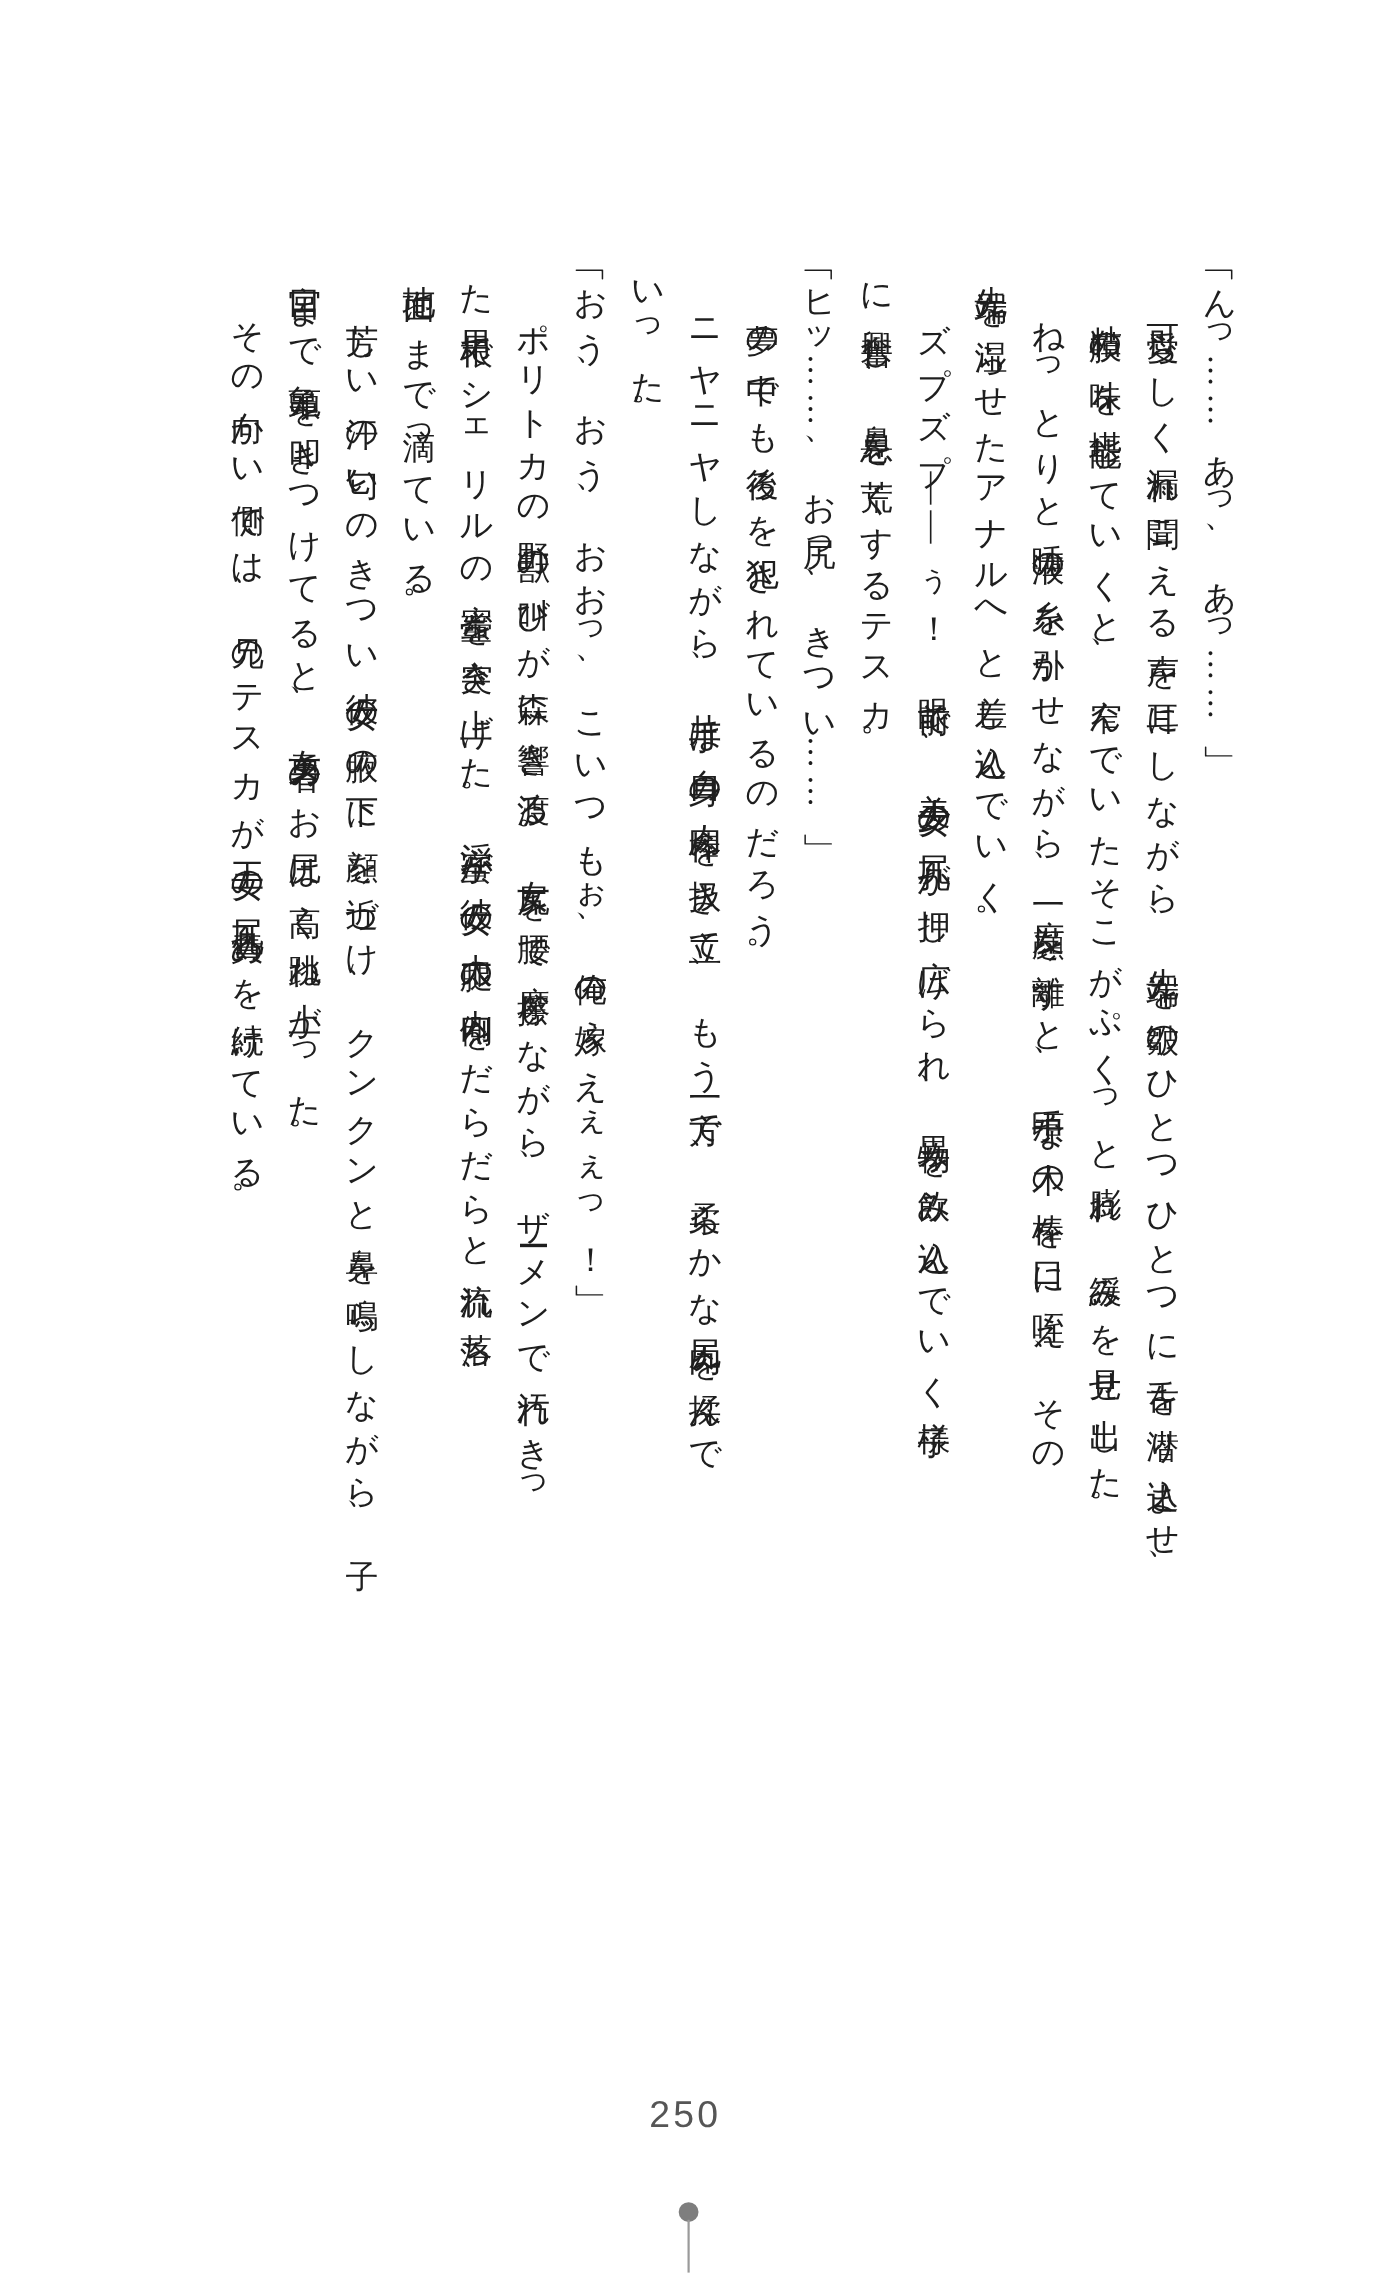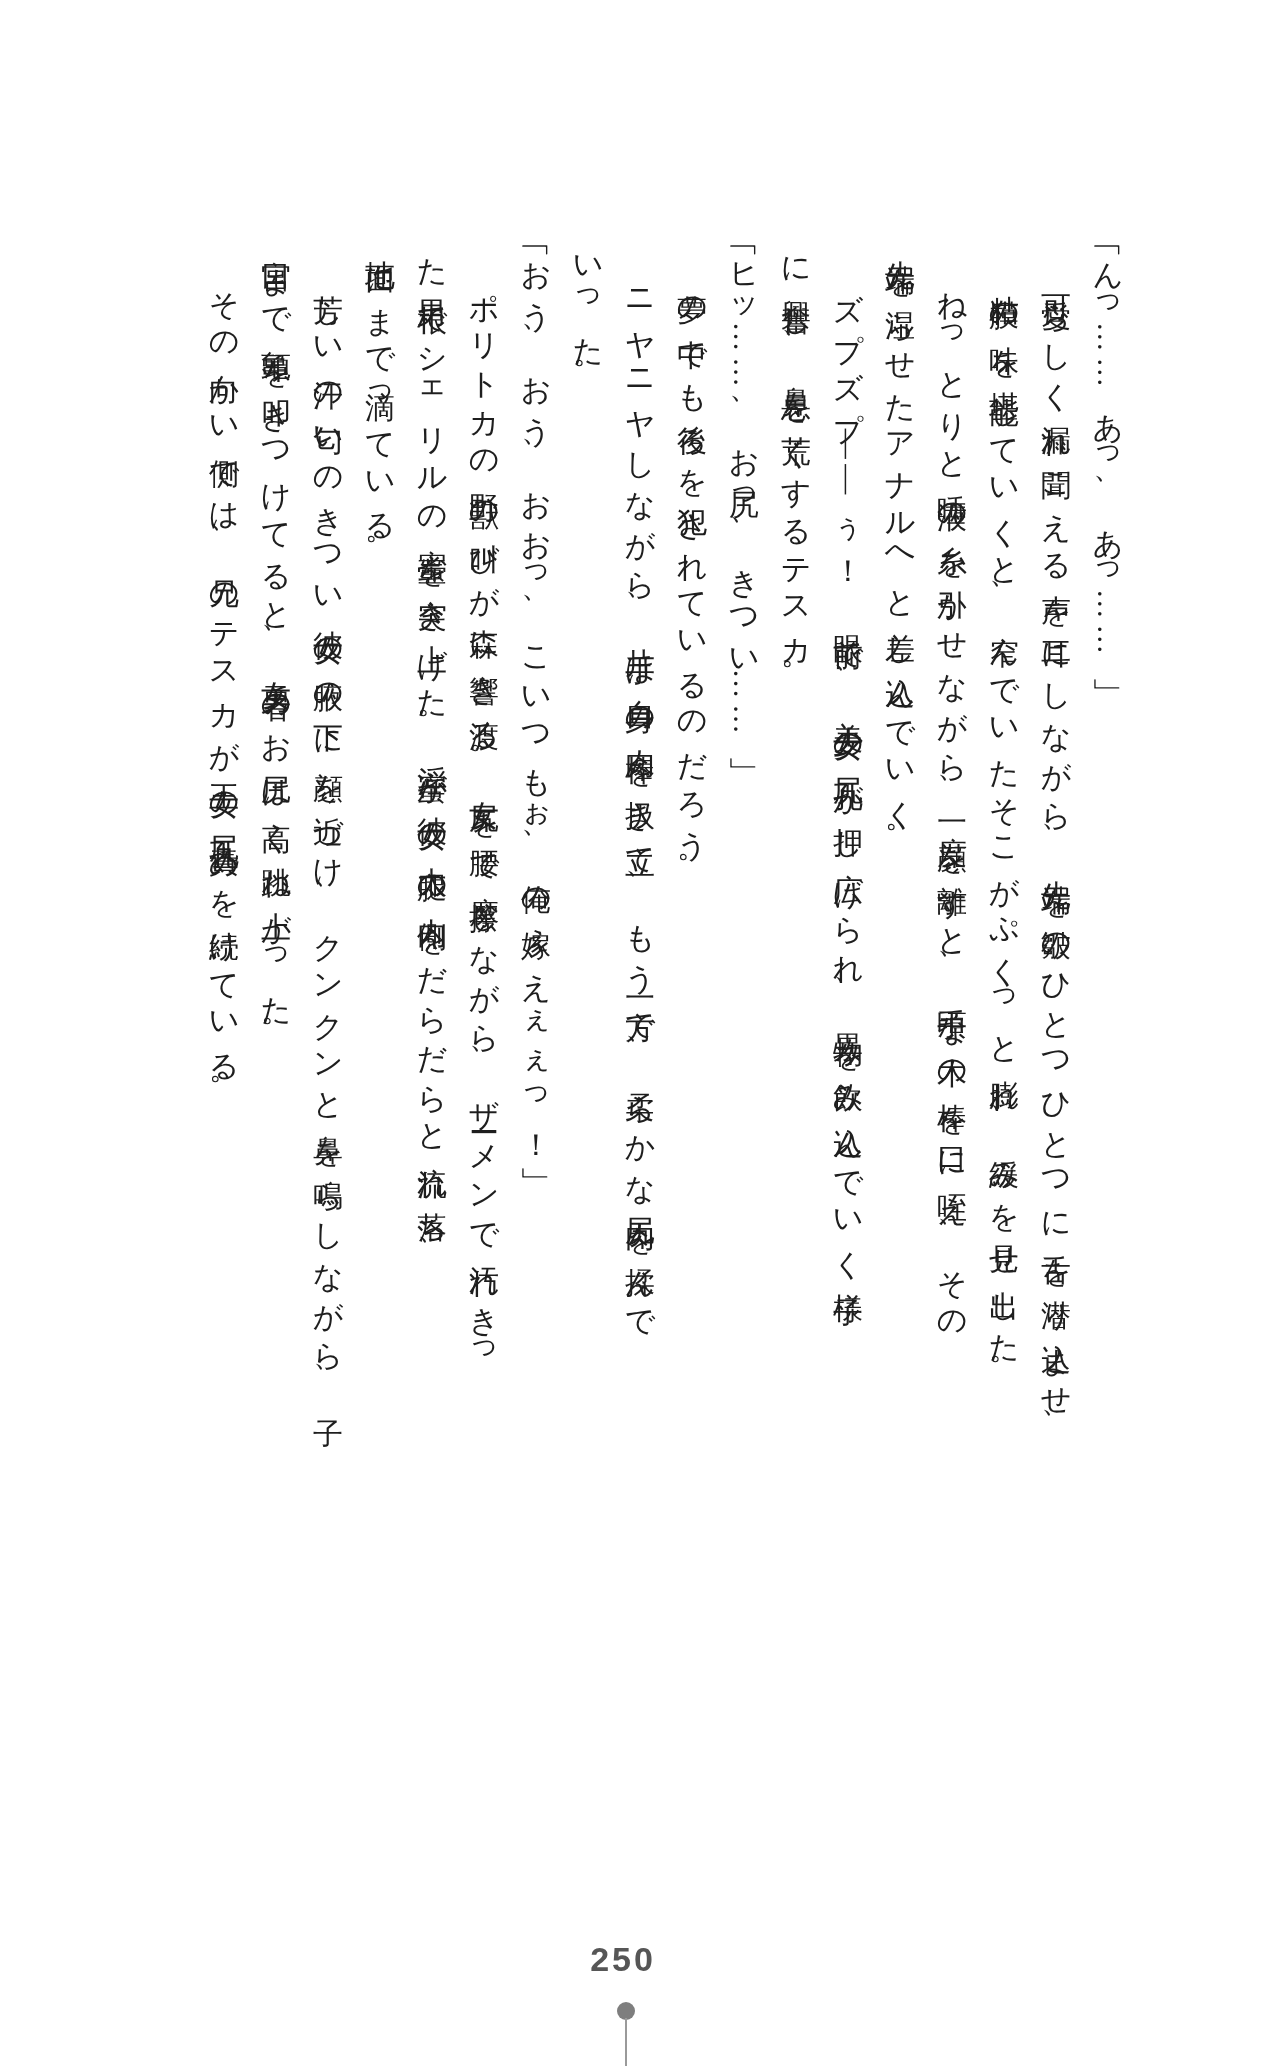--- a/index.html
+++ b/index.html
@@ -45,24 +45,23 @@
     pointer-events: none;
   }
   .page-number {
     position: absolute;
     left: 560px;
     top: 1904px;
     width: 126px;
     text-align: center;
     font-family: "Liberation Sans", "DejaVu Sans", sans-serif;
     font-size: 34px;
-    font-weight: 700;
+    font-weight: 400;
     letter-spacing: 3px;
     color: #565656;
-    margin-top: 36px;
   }
   .ornament-dot {
     position: absolute;
     left: 617px;
     top: 2002px;
     width: 18px;
     height: 18px;
     border-radius: 50%;
     background: #7e7e7e;
   }

